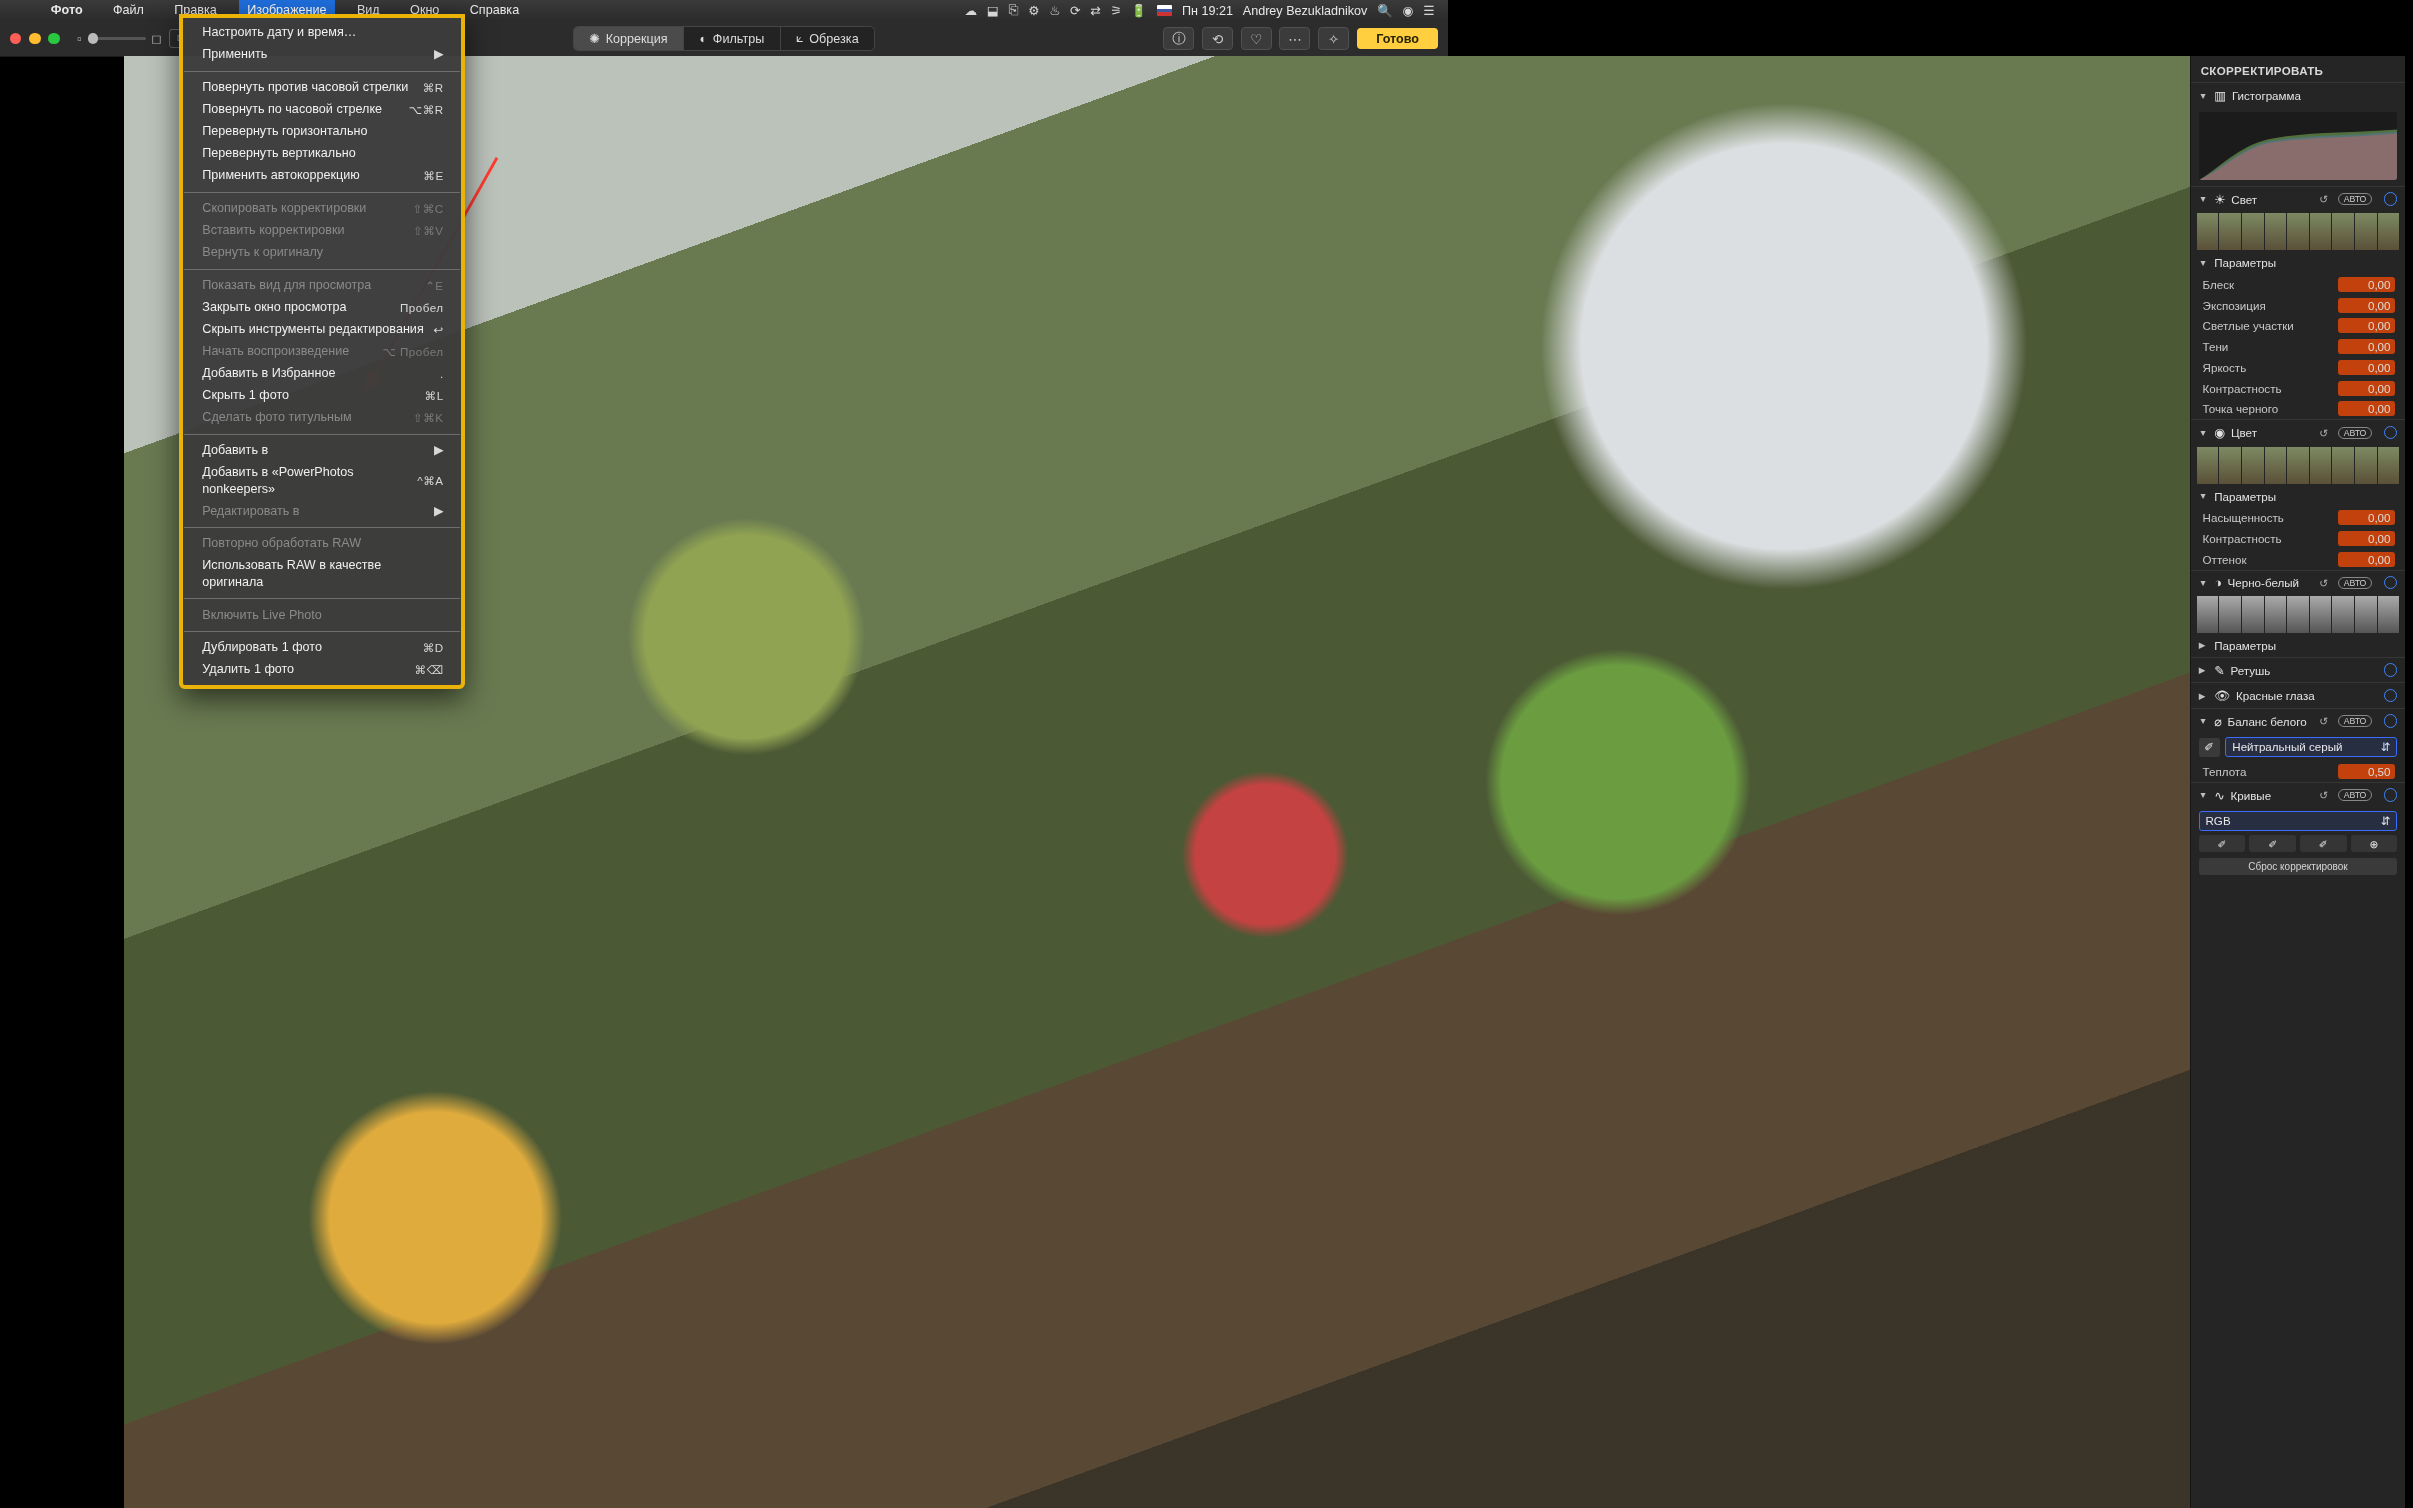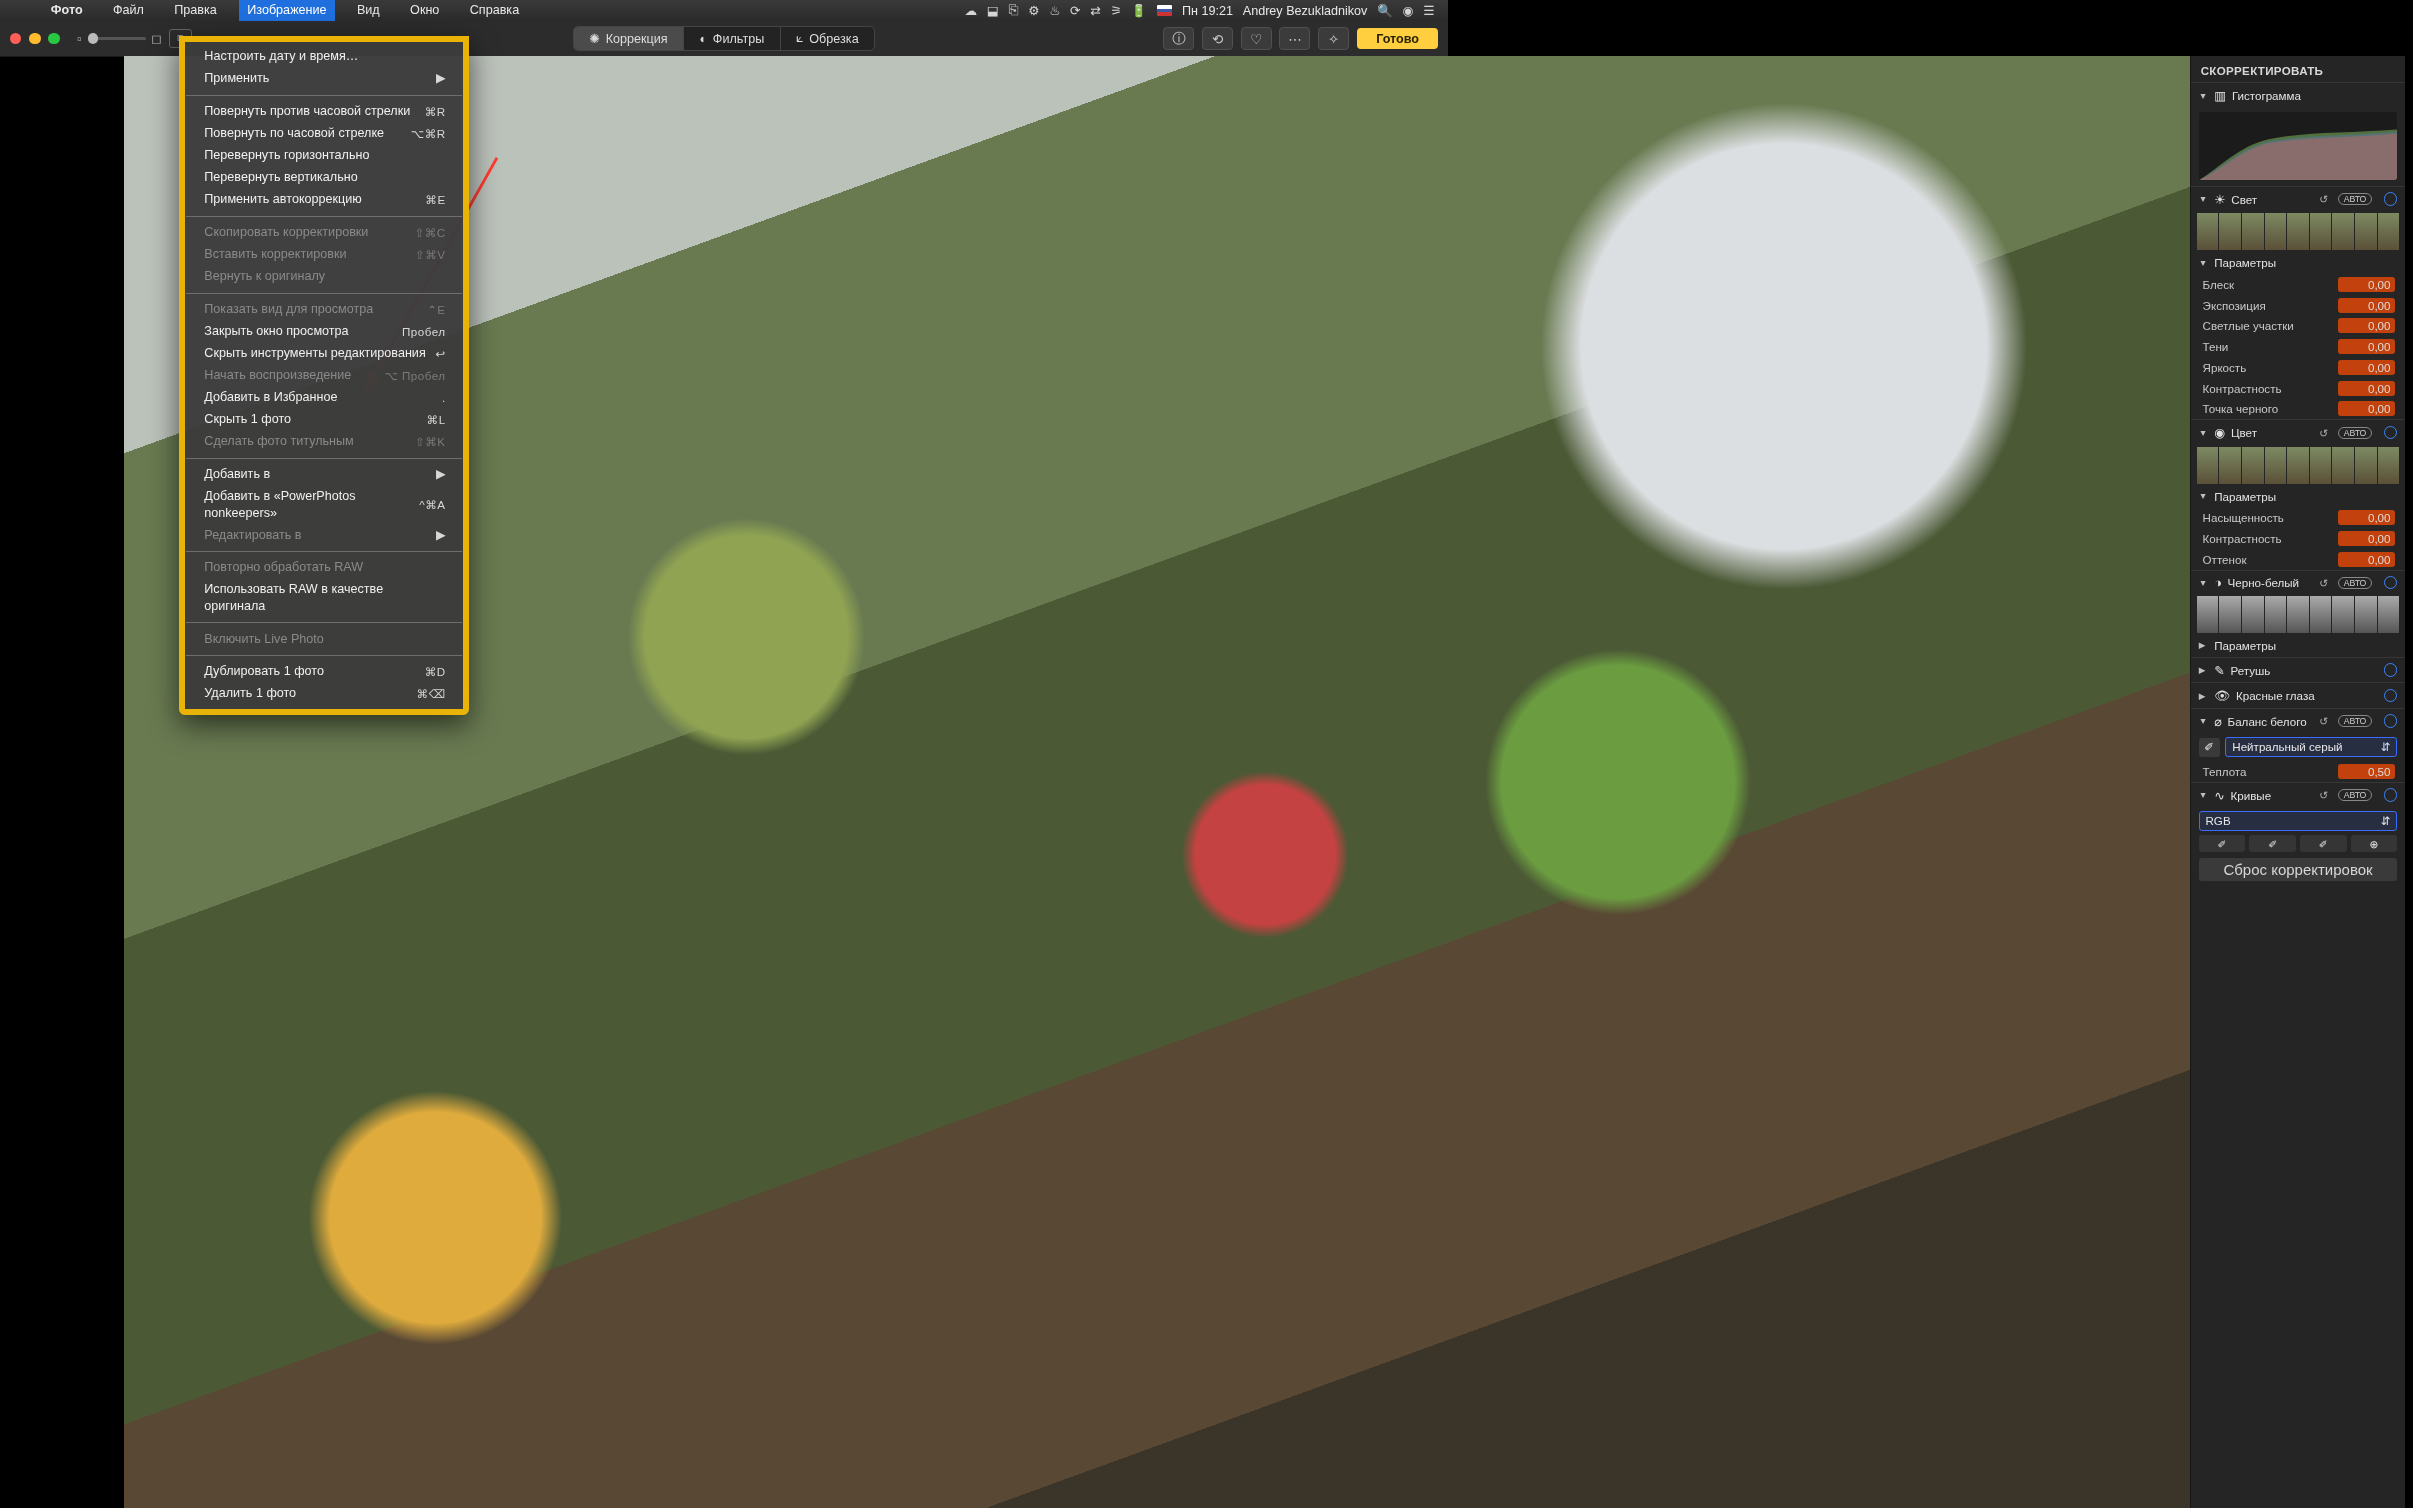--- a/index.html
+++ b/index.html
@@ -34,21 +34,21 @@
   .photo{width:100%;height:100%;background:
     radial-gradient(circle at 30% 40%,#8fa05a 0 6%,transparent 7%),
     radial-gradient(circle at 55% 55%,#b94747 0 5%,transparent 6%),
     radial-gradient(circle at 72% 50%,#6f9a4a 0 7%,transparent 8%),
     radial-gradient(circle at 15% 80%,#d6a94a 0 5%,transparent 6%),
     radial-gradient(circle at 80% 20%,#d8dadc 0 10%,transparent 12%),
     linear-gradient(160deg,#b9bfb8 0 18%,#6b7a56 18% 40%,#4e5a3b 40% 62%,#5a4c3a 62% 80%,#3e382e 80%);
     filter:contrast(1.05) saturate(1.1);}
   .arrow{position:absolute;left:357px;top:97px;width:145px;height:241px;pointer-events:none;}
   
-  .dropdown{position:absolute;left:179px;top:36px;width:278px;background:rgba(60,60,60,.97);border:6px solid #eab308;border-radius:0 0 5.8px 5.8px;box-shadow:0 9.7px 29px rgba(0,0,0,.6);padding:3.9px 0;font-size:12.6px;z-index:50;}
+  .dropdown{position:absolute;left:179px;top:14px;width:278px;background:rgba(60,60,60,.97);border:4px solid #eab308;border-radius:0 0 5.8px 5.8px;box-shadow:0 9.7px 29px rgba(0,0,0,.6);padding:3.9px 0;font-size:12.6px;z-index:50;}
   .dd-row{display:flex;align-items:center;padding:1.9px 17.4px 1.9px 19.3px;line-height:17.4px;min-height:18.3px;color:#f0f0f0;}
   .dd-row.dis{color:#8a8a8a;}
   .dd-row .sc{margin-left:auto;color:#d8d8d8;font-size:11.6px;letter-spacing:0.5px;}
   .dd-row.dis .sc{color:#7a7a7a;}
   .dd-row .sub{margin-left:auto;color:#d8d8d8;}
   .dd-sep{height:1px;background:#6e6e6e;margin:4.8px 1px;}
   
   .side{position:absolute;right:8px;top:0;width:214px;bottom:0;background:#252525;border-left:1px solid #161616;overflow:hidden;font-size:11.6px;}
   .side .title{padding:7.7px 9.7px 5.8px;font-weight:600;letter-spacing:0.3px;color:#d8d8d8;}
   .sec{border-top:1px solid #363636;}
@@ -66,21 +66,21 @@
   .param{display:flex;align-items:center;padding:2.9px 9.7px 2.9px 11.6px;color:#c8c8c8;}
   .param .pl{flex:1;}
   .param .pv{width:48px;text-align:right;background:#c2410c;border-radius:2.9px;padding:1px 4.8px;color:#dedede;}
   .dd-select{margin:3.9px 7.7px;display:flex;align-items:center;gap:5.8px;}
   .dd-select .eyedrop{width:21px;height:19.3px;background:#3a3a3a;border-radius:2.9px;display:flex;align-items:center;justify-content:center;}
   .dd-select .sel{flex:1;background:#3a6cff22;border:1px solid #3a6cff;border-radius:2.9px;padding:1.9px 5.8px;color:#e8e8e8;display:flex;}
   .dd-select .sel .ar{margin-left:auto;color:#cfe0ff;}
   .curve-sel{margin:3.9px 7.7px;background:#3a6cff22;border:1px solid #3a6cff;border-radius:2.9px;padding:1.9px 5.8px;display:flex;}
   .curve-eyes{margin:2.9px 7.7px 0;display:flex;gap:3.9px;}
   .curve-eyes span{flex:1;height:17.4px;background:#353535;border-radius:2.9px;display:flex;align-items:center;justify-content:center;font-size:10.6px;}
-  .reset-all{margin:5.8px 7.7px 0;text-align:center;background:#3a3a3a;border-radius:2.9px;padding:2.9px 0;color:#d6d6d6;font-size:15px;}
+  .reset-all{margin:5.8px 7.7px 0;text-align:center;background:#3a3a3a;border-radius:2.9px;padding:2.9px 0;color:#d6d6d6;font-size:10px;}
 </style>
 </head>
 <body>
 
 <div class="menubar">
   <span class="apple"></span>
   <span class="mitem" style="font-weight:600">Фото</span>
   <span class="mitem">Файл</span>
   <span class="mitem">Правка</span>
   <span class="mitem active">Изображение</span>

